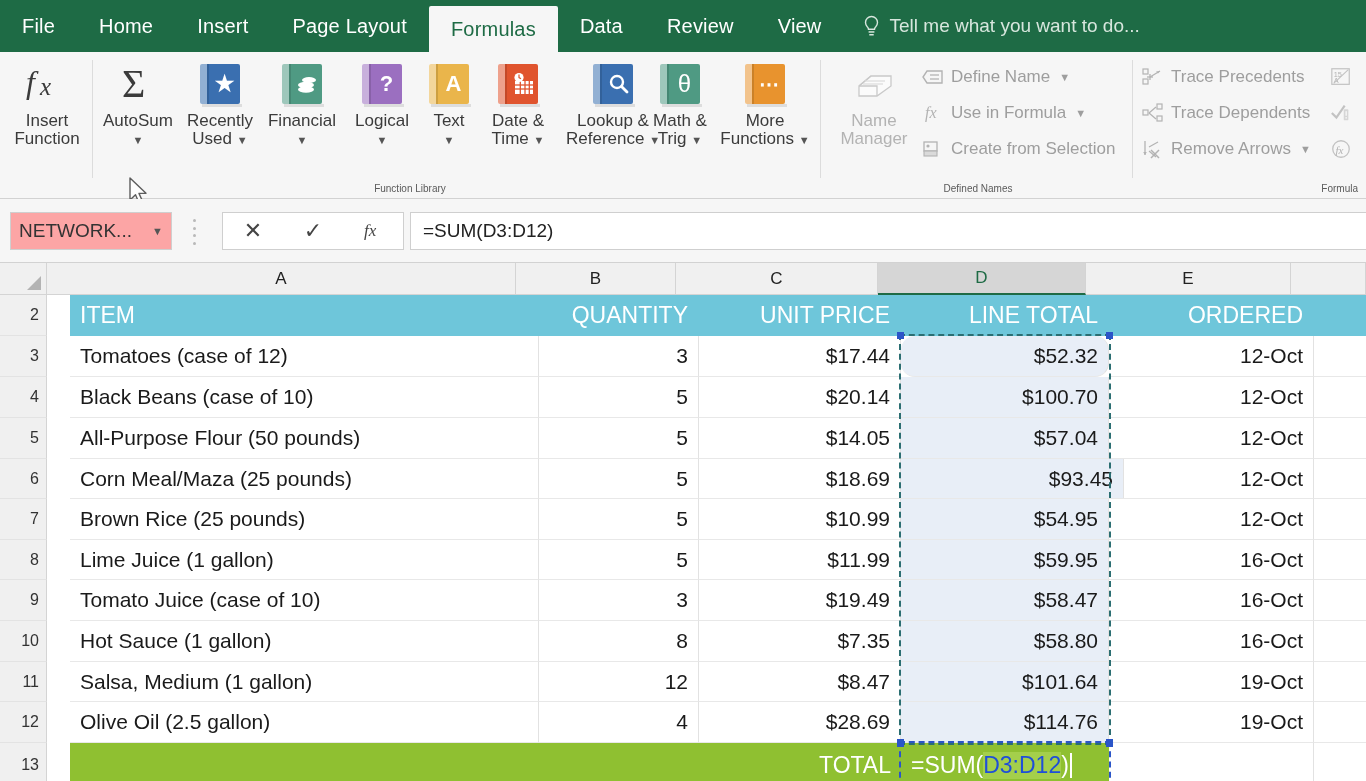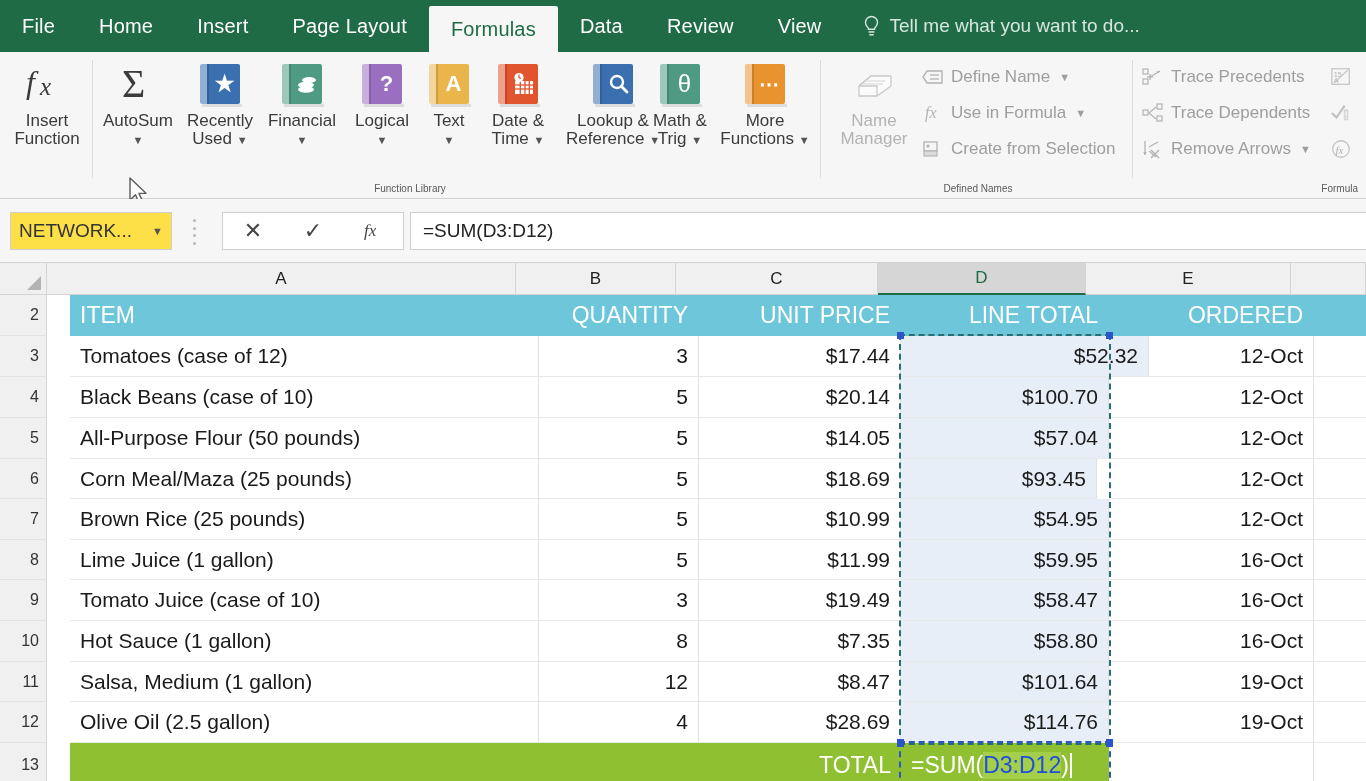--- a/index.html
+++ b/index.html
@@ -120,21 +120,21 @@
   
   #formula-bar {
     position: absolute; left: 0; top: 199px;
     width: 1366px; height: 64px;
     background: #f6f6f6;
     border-bottom: 1px solid #d2d2d2;
   }
   #namebox {
     position: absolute; left: 10px; top: 13px;
     width: 162px; height: 38px;
-    background: #fde047; border: 1px solid #cfcfcf;
+    background: #fca5a5; border: 1px solid #cfcfcf;
     display: flex; align-items: center;
     padding: 0 8px;
     font-size: 19px; color: #333;
   }
   #namebox .nb-text { flex: 1; overflow: hidden; white-space: nowrap; }
   #namebox .nb-caret { font-size: 11px; color: #555; }
   #nb-grip {
     position:absolute; left:192px; top:20px;
     width:5px; height:26px;
     display:flex; flex-direction:column; justify-content:space-between; align-items:center;
@@ -634,21 +634,21 @@
       <div class="cell hdr r" style="left:629px;  width:202px;">UNIT PRICE</div>
       <div class="cell hdr r" style="left:831px;  width:208px;">LINE TOTAL</div>
       <div class="cell hdr r" style="left:1039px; width:205px;">ORDERED</div>
       <div class="cell hdr" style="left:1244px; width:75px;"></div>
     </div>
 
     <div class="row" style="top:41px; height:41px;">
       <div class="cell" style="left:0px;    width:469px;">Tomatoes (case of 12)</div>
       <div class="cell r" style="left:469px;  width:160px;">3</div>
       <div class="cell r" style="left:629px;  width:202px;">$17.44</div>
-      <div class="cell r dsel" style="left:831px;  width:248px;">$52.32</div>
+      <div class="cell r dsel" style="left:831px;  width:208px;border-radius:14px;">$52.32</div>
       <div class="cell r" style="left:1039px; width:205px;">12-Oct</div>
       <div class="cell" style="left:1244px; width:75px;"></div>
     </div>
     <div class="row" style="top:82px; height:41px;">
       <div class="cell" style="left:0px;    width:469px;">Black Beans (case of 10)</div>
       <div class="cell r" style="left:469px;  width:160px;">5</div>
       <div class="cell r" style="left:629px;  width:202px;">$20.14</div>
       <div class="cell r dsel" style="left:831px;  width:208px;">$100.70</div>
       <div class="cell r" style="left:1039px; width:205px;">12-Oct</div>
       <div class="cell" style="left:1244px; width:75px;"></div>
@@ -658,21 +658,21 @@
       <div class="cell r" style="left:469px;  width:160px;">5</div>
       <div class="cell r" style="left:629px;  width:202px;">$14.05</div>
       <div class="cell r dsel" style="left:831px;  width:208px;">$57.04</div>
       <div class="cell r" style="left:1039px; width:205px;">12-Oct</div>
       <div class="cell" style="left:1244px; width:75px;"></div>
     </div>
     <div class="row" style="top:164px; height:40px;">
       <div class="cell" style="left:0px;    width:469px;">Corn Meal/Maza (25 pounds)</div>
       <div class="cell r" style="left:469px;  width:160px;">5</div>
       <div class="cell r" style="left:629px;  width:202px;">$18.69</div>
-      <div class="cell r dsel" style="left:831px;  width:196px;">$93.45</div>
+      <div class="cell r dsel" style="left:831px;  width:223px;">$93.45</div>
       <div class="cell r" style="left:1039px; width:205px;">12-Oct</div>
       <div class="cell" style="left:1244px; width:75px;"></div>
     </div>
     <div class="row" style="top:204px; height:41px;">
       <div class="cell" style="left:0px;    width:469px;">Brown Rice (25 pounds)</div>
       <div class="cell r" style="left:469px;  width:160px;">5</div>
       <div class="cell r" style="left:629px;  width:202px;">$10.99</div>
       <div class="cell r dsel" style="left:831px;  width:208px;">$54.95</div>
       <div class="cell r" style="left:1039px; width:205px;">12-Oct</div>
       <div class="cell" style="left:1244px; width:75px;"></div>

